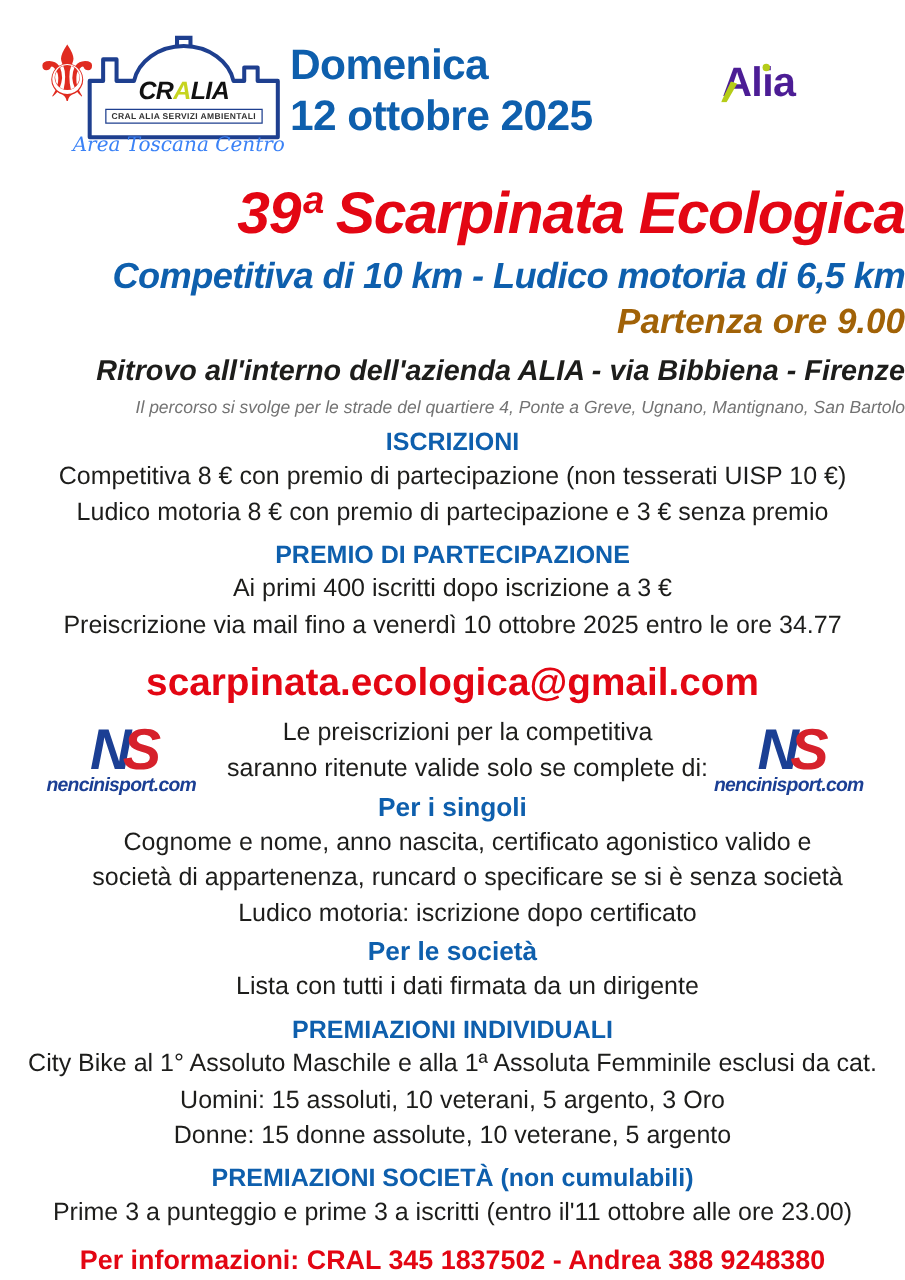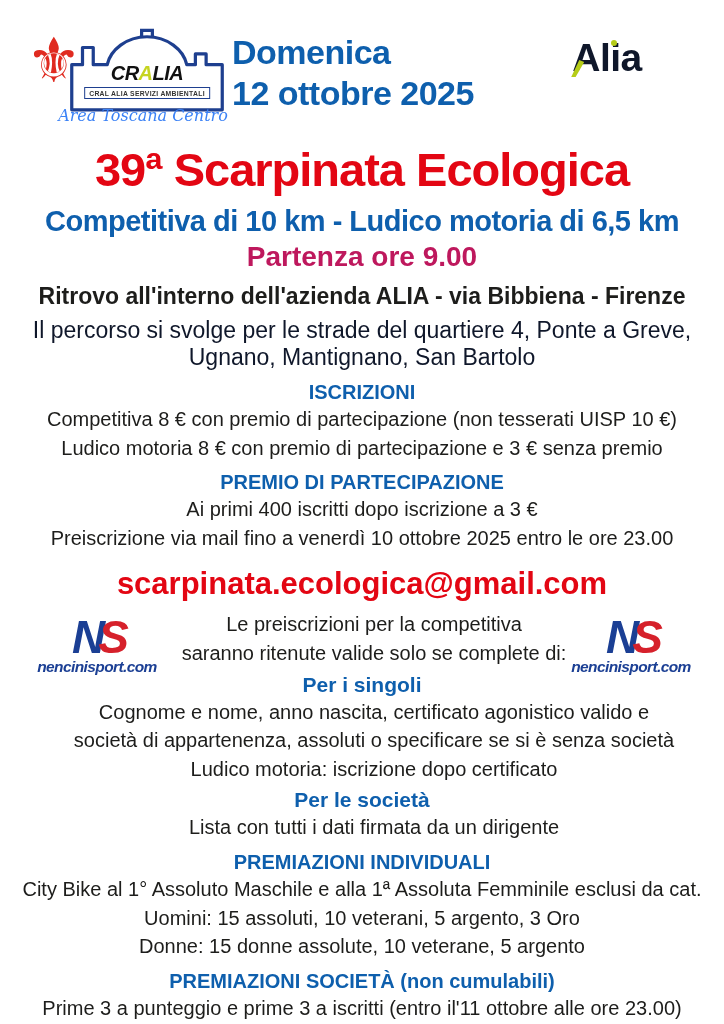--- a/index.html
+++ b/index.html
@@ -20,36 +20,36 @@
               padding:1.5px 4px; white-space:nowrap; font-weight:700; }
   .cral-script { position:absolute; left:30px; top:80px; width:170px; text-align:center;
                  font-family:"DejaVu Serif", serif; font-style:italic; font-size:16px; color:#3b82f6; }
 
   .date-block { flex:1; text-align:left; margin-top:6px; color:#0e5fad;
                 font-weight:700; font-size:34px; line-height:1.22; letter-spacing:-0.5px; }
 
   .plures-block { width:186px; flex:0 0 auto; text-align:center; margin-top:8px; }
   .plures-word { font-family:"Liberation Serif", serif; font-size:29px; letter-spacing:6px;
                  color:#4a4a4d; font-weight:400; }
-  .alia-word { position:relative; display:inline-block; font-size:39px; font-weight:800;
-               color:#0f172a; letter-spacing:-0.5px; margin-top:2px; }
+  .alia-word { position:relative; display:inline-block; font-size:33px; font-weight:800;
+               color:#4c1d95; letter-spacing:-0.5px; margin-top:13px; }
   .alia-a { position:relative; display:inline-block; }
   .alia-a::after { content:""; position:absolute; left:-1px; bottom:3px; width:13px; height:17px;
                    background:#b5cc18; clip-path:polygon(0 100%, 62% 0, 100% 12%, 34% 100%); }
   .alia-i { position:relative; display:inline-block; }
   .alia-i::before { content:""; position:absolute; left:0.5px; top:4px; width:6px; height:6px;
                     border-radius:50%; background:#b5cc18; }
 
   
-  .t-center { text-align:center; }
+  .t-center { text-align:right;font-style:italic; }
   .title-main { margin-top:12px; font-size:47px; font-weight:700; color:#e30613; letter-spacing:-1px; }
   .title-sub  { margin-top:8px;  font-size:29px; font-weight:700; color:#0e5fad; letter-spacing:-0.5px; }
-  .title-start{ margin-top:3px;  font-size:28px; font-weight:700; color:#be185d; }
+  .title-start{ margin-top:3px;  font-size:28px; font-weight:700; color:#a16207; }
   .title-meet { margin-top:10px; font-size:23px; font-weight:700; color:#1d1d1b; }
-  .title-route{ margin-top:7px;  font-size:23px; font-weight:400; color:#0f172a; }
+  .title-route{ margin-top:7px;  font-size:14px; font-weight:400; color:#737373; }
 
   .h-blue { font-size:20px; font-weight:700; color:#0e5fad; text-align:center; }
   .body-line { font-size:20px; font-weight:400; color:#1d1d1b; text-align:center; line-height:1.28; }
   .sec { margin-top:10px; }
   .sec .body-line { margin-top:3px; }
 
   .email-line { margin-top:15px; font-size:31px; font-weight:700; color:#e30613; text-align:center; }
 
   
   .mid { position:relative; margin-top:10px; }
@@ -102,40 +102,40 @@
 
   <div class="sec">
     <div class="h-blue">ISCRIZIONI</div>
     <div class="body-line">Competitiva 8 € con premio di partecipazione (non tesserati UISP 10 €)</div>
     <div class="body-line">Ludico motoria 8 € con premio di partecipazione e 3 € senza premio</div>
   </div>
 
   <div class="sec">
     <div class="h-blue">PREMIO DI PARTECIPAZIONE</div>
     <div class="body-line">Ai primi 400 iscritti dopo iscrizione a 3 €</div>
-    <div class="body-line">Preiscrizione via mail fino a venerdì 10 ottobre 2025 entro le ore 23.00</div>
+    <div class="body-line">Preiscrizione via mail fino a venerdì 10 ottobre 2025 entro le ore 34.77</div>
   </div>
 
   <div class="email-line">scarpinata.ecologica@gmail.com</div>
 
   <div class="mid">
     <div class="ns-logo ns-left">
       <span class="ns-mark"><span class="ns-n">N</span><span class="ns-s">S</span></span>
       <span class="ns-domain">nencinisport.com</span>
     </div>
     <div class="ns-logo ns-right">
       <span class="ns-mark"><span class="ns-n">N</span><span class="ns-s">S</span></span>
       <span class="ns-domain">nencinisport.com</span>
     </div>
 
     <div class="body-line">Le preiscrizioni per la competitiva</div>
     <div class="body-line">saranno ritenute valide solo se complete di:</div>
     <div class="h-blue-mid">Per i singoli</div>
     <div class="body-line">Cognome e nome, anno nascita, certificato agonistico valido e</div>
-    <div class="body-line">società di appartenenza, assoluti o specificare se si è senza società</div>
+    <div class="body-line">società di appartenenza, runcard o specificare se si è senza società</div>
     <div class="body-line">Ludico motoria: iscrizione dopo certificato</div>
     <div class="h-blue-mid">Per le società</div>
     <div class="body-line">Lista con tutti i dati firmata da un dirigente</div>
   </div>
 
   <div class="sec">
     <div class="h-blue">PREMIAZIONI INDIVIDUALI</div>
     <div class="body-line">City Bike al 1° Assoluto Maschile e alla 1ª Assoluta Femminile esclusi da cat.</div>
     <div class="body-line">Uomini: 15 assoluti, 10 veterani, 5 argento, 3 Oro</div>
     <div class="body-line">Donne: 15 donne assolute, 10 veterane, 5 argento</div>

